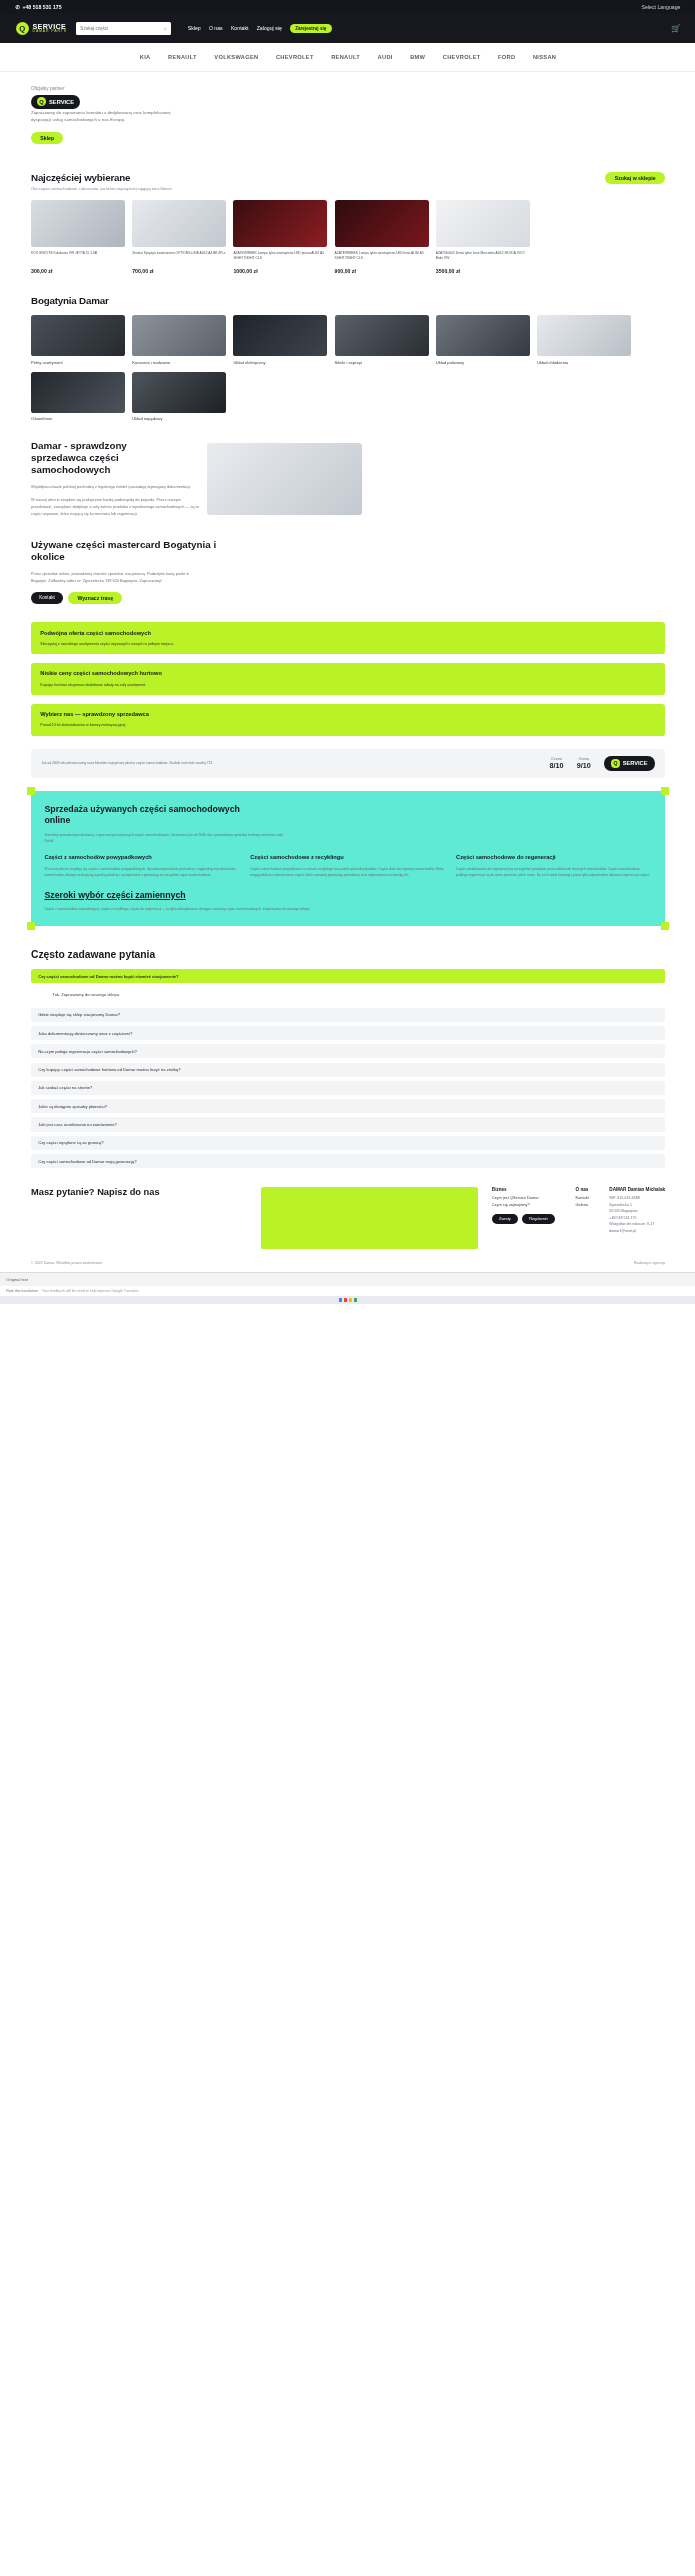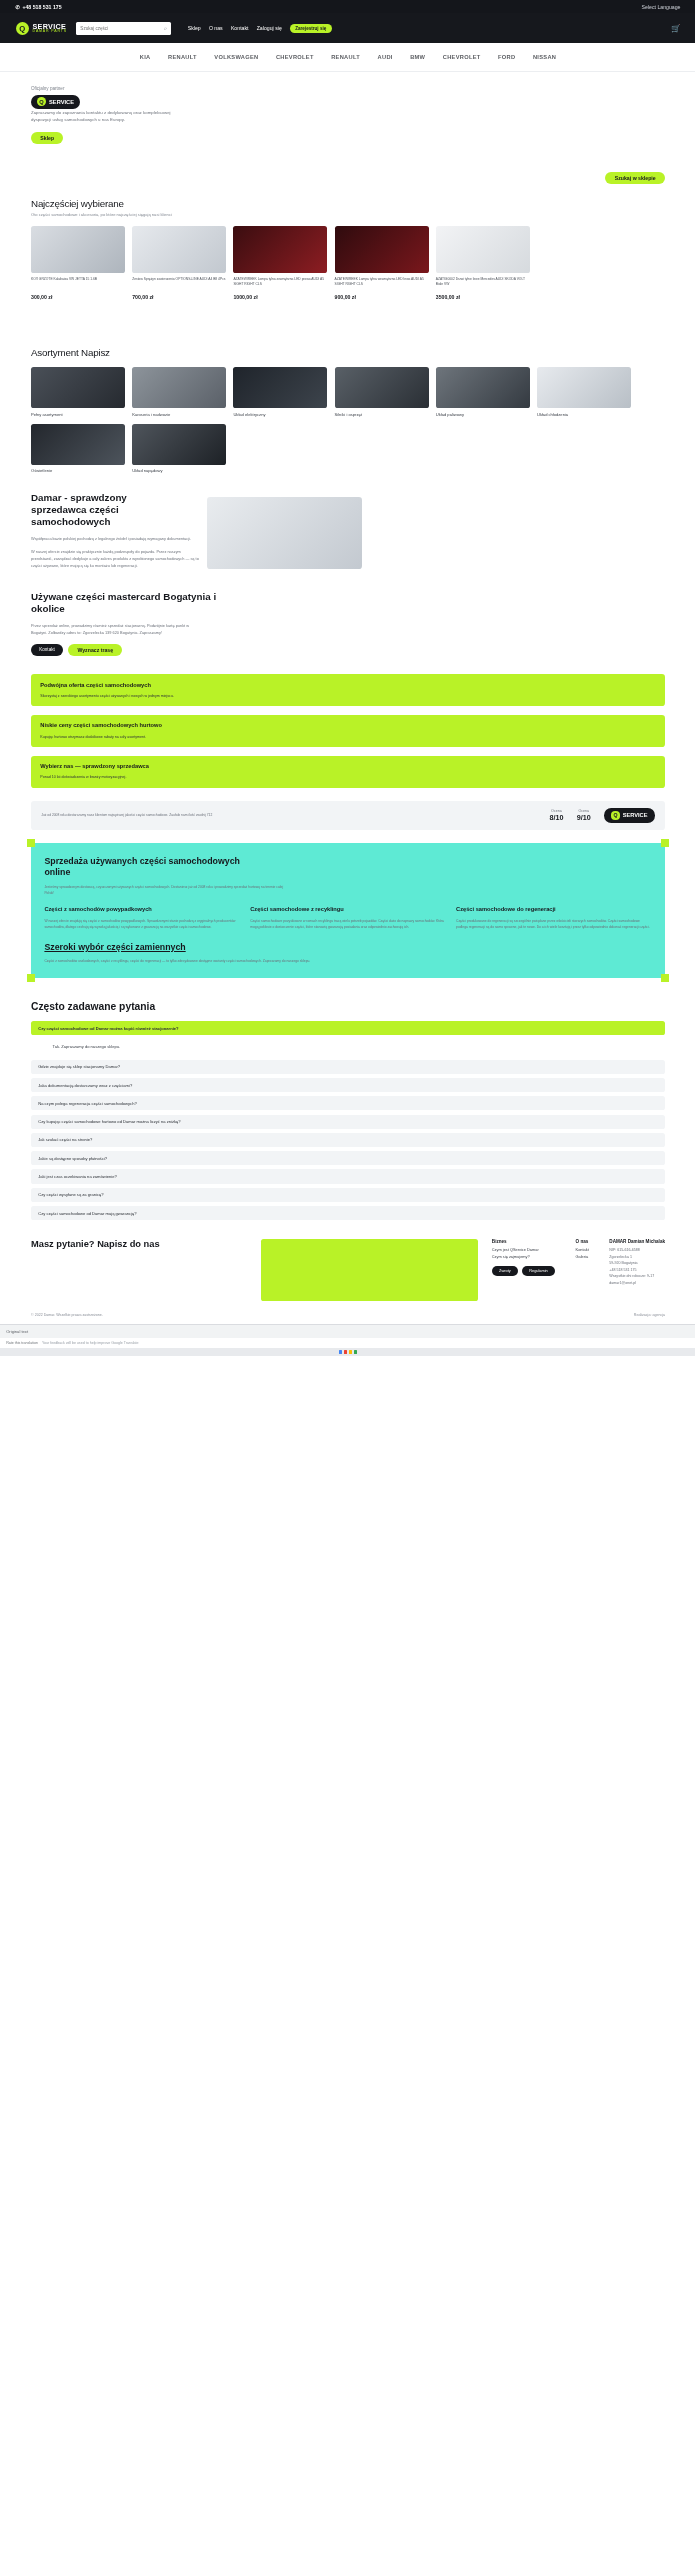--- a/index.html
+++ b/index.html
@@ -77,38 +77,38 @@
   .hero p { font-size: 4.4px; color: #6d727b; max-width: 155px; line-height: 1.7; }
   .btn-green {
     display: inline-block; background: #b9f227; color: #16181d;
     border-radius: 7.2px; padding: 3.1px 9.3px; font-size: 5.2px; font-weight: bold;
     border: 0; margin-top: 8.2px; cursor: pointer;
   }
 
   
   .section { padding: 10.3px 31px 5.2px; }
   .sec-head { display: flex; align-items: flex-start; justify-content: space-between; }
-  .sec-title { font-size: 9.8px; font-weight: normal; letter-spacing: -0.2px; margin-top: 26px; }
+  .sec-title { font-size: 9.8px; font-weight: bold; letter-spacing: -0.2px; }
   .sec-sub { font-size: 4.1px; color: #848a93; margin-top: 3.1px; }
 
   
   .products { display: flex; gap: 7.2px; margin-top: 9.3px; }
   .pcard { width: 94px; }
   .pimg { height: 47px; border-radius: 2.6px; overflow: hidden; position: relative; }
   .pname { font-size: 3.3px; color: #4c5159; line-height: 1.5; margin-top: 4.1px; height: 15.5px; }
   .pprice { font-size: 5.2px; font-weight: bold; margin-top: 1px; }
 
   
   .cats { display: flex; flex-wrap: wrap; gap: 7.2px; margin-top: 9.3px; }
   .cat { width: 94px; }
   .cimg { height: 41px; border-radius: 2.6px; }
   .clabel { font-size: 4.1px; color: #3d424a; margin-top: 3.6px; }
 
   
-  .two-col { display: flex; gap: 6px; padding: 13.4px 31px; align-items: flex-end; }
+  .two-col { display: flex; gap: 6px; padding: 13.4px 31px; align-items: center; }
   .two-col h2 { font-size: 9.8px; font-weight: bold; line-height: 1.25; max-width: 139px; }
   .two-col p { font-size: 3.9px; color: #6d727b; line-height: 1.8; margin-top: 6.2px; max-width: 170px; }
   .tc-img { width: 155px; height: 72px; border-radius: 3.1px; }
 
   
   .local { padding: 8.2px 31px 15.5px; }
   .local h2 { font-size: 9.8px; font-weight: bold; line-height: 1.3; max-width: 216px; }
   .local p { font-size: 3.9px; color: #6d727b; line-height: 1.8; margin-top: 6.2px; max-width: 170px; }
   .btn-row { display: flex; gap: 5.2px; margin-top: 7.2px; }
   .btn-dark {
@@ -308,21 +308,21 @@
       </div>
       <div class="pcard">
         <div class="pimg" style="background:linear-gradient(135deg,#f2f3f5,#d6dade)"></div>
         <div class="pname">AZATIG0002 Drzwi tylne lewe Mercedes AUDI SKODA VOLT Białe VW</div>
         <div class="pprice">3500,00 zł</div>
       </div>
     </div>
   </div>
 
   <div class="section" style="padding-top:15.5px">
-    <div class="sec-title">Asortyment Napisz</div>
+    <div class="sec-title">Bogatynia Damar</div>
     <div class="cats">
       <div class="cat">
         <div class="cimg" style="background:linear-gradient(135deg,#4a5058,#262a30)"></div>
         <div class="clabel">Pełny asortyment</div>
       </div>
       <div class="cat">
         <div class="cimg" style="background:linear-gradient(135deg,#8d949b,#5a6068)"></div>
         <div class="clabel">Karoseria i nadwozie</div>
       </div>
       <div class="cat">

